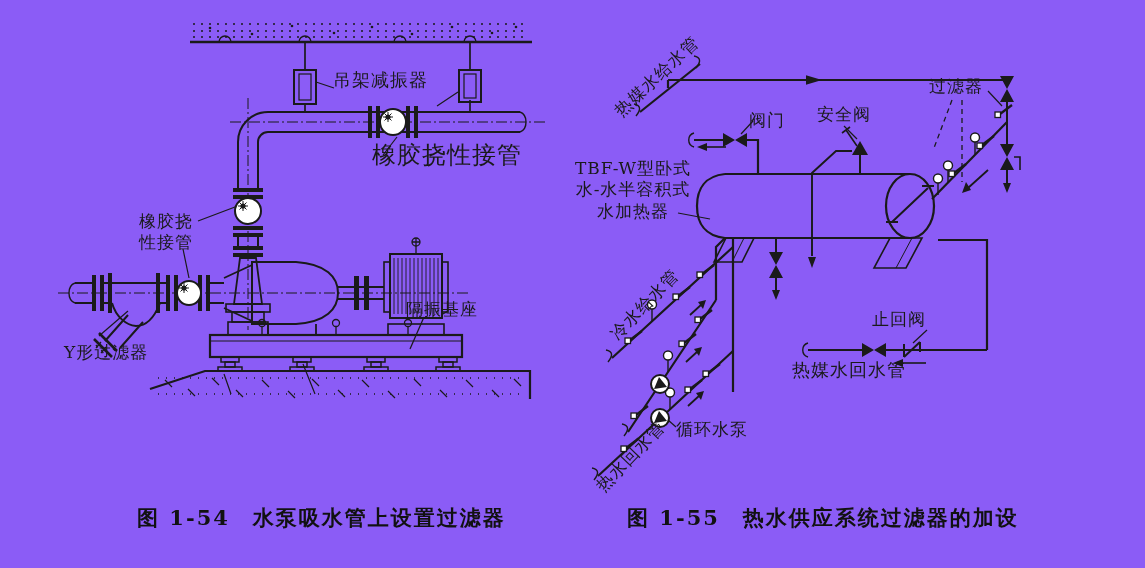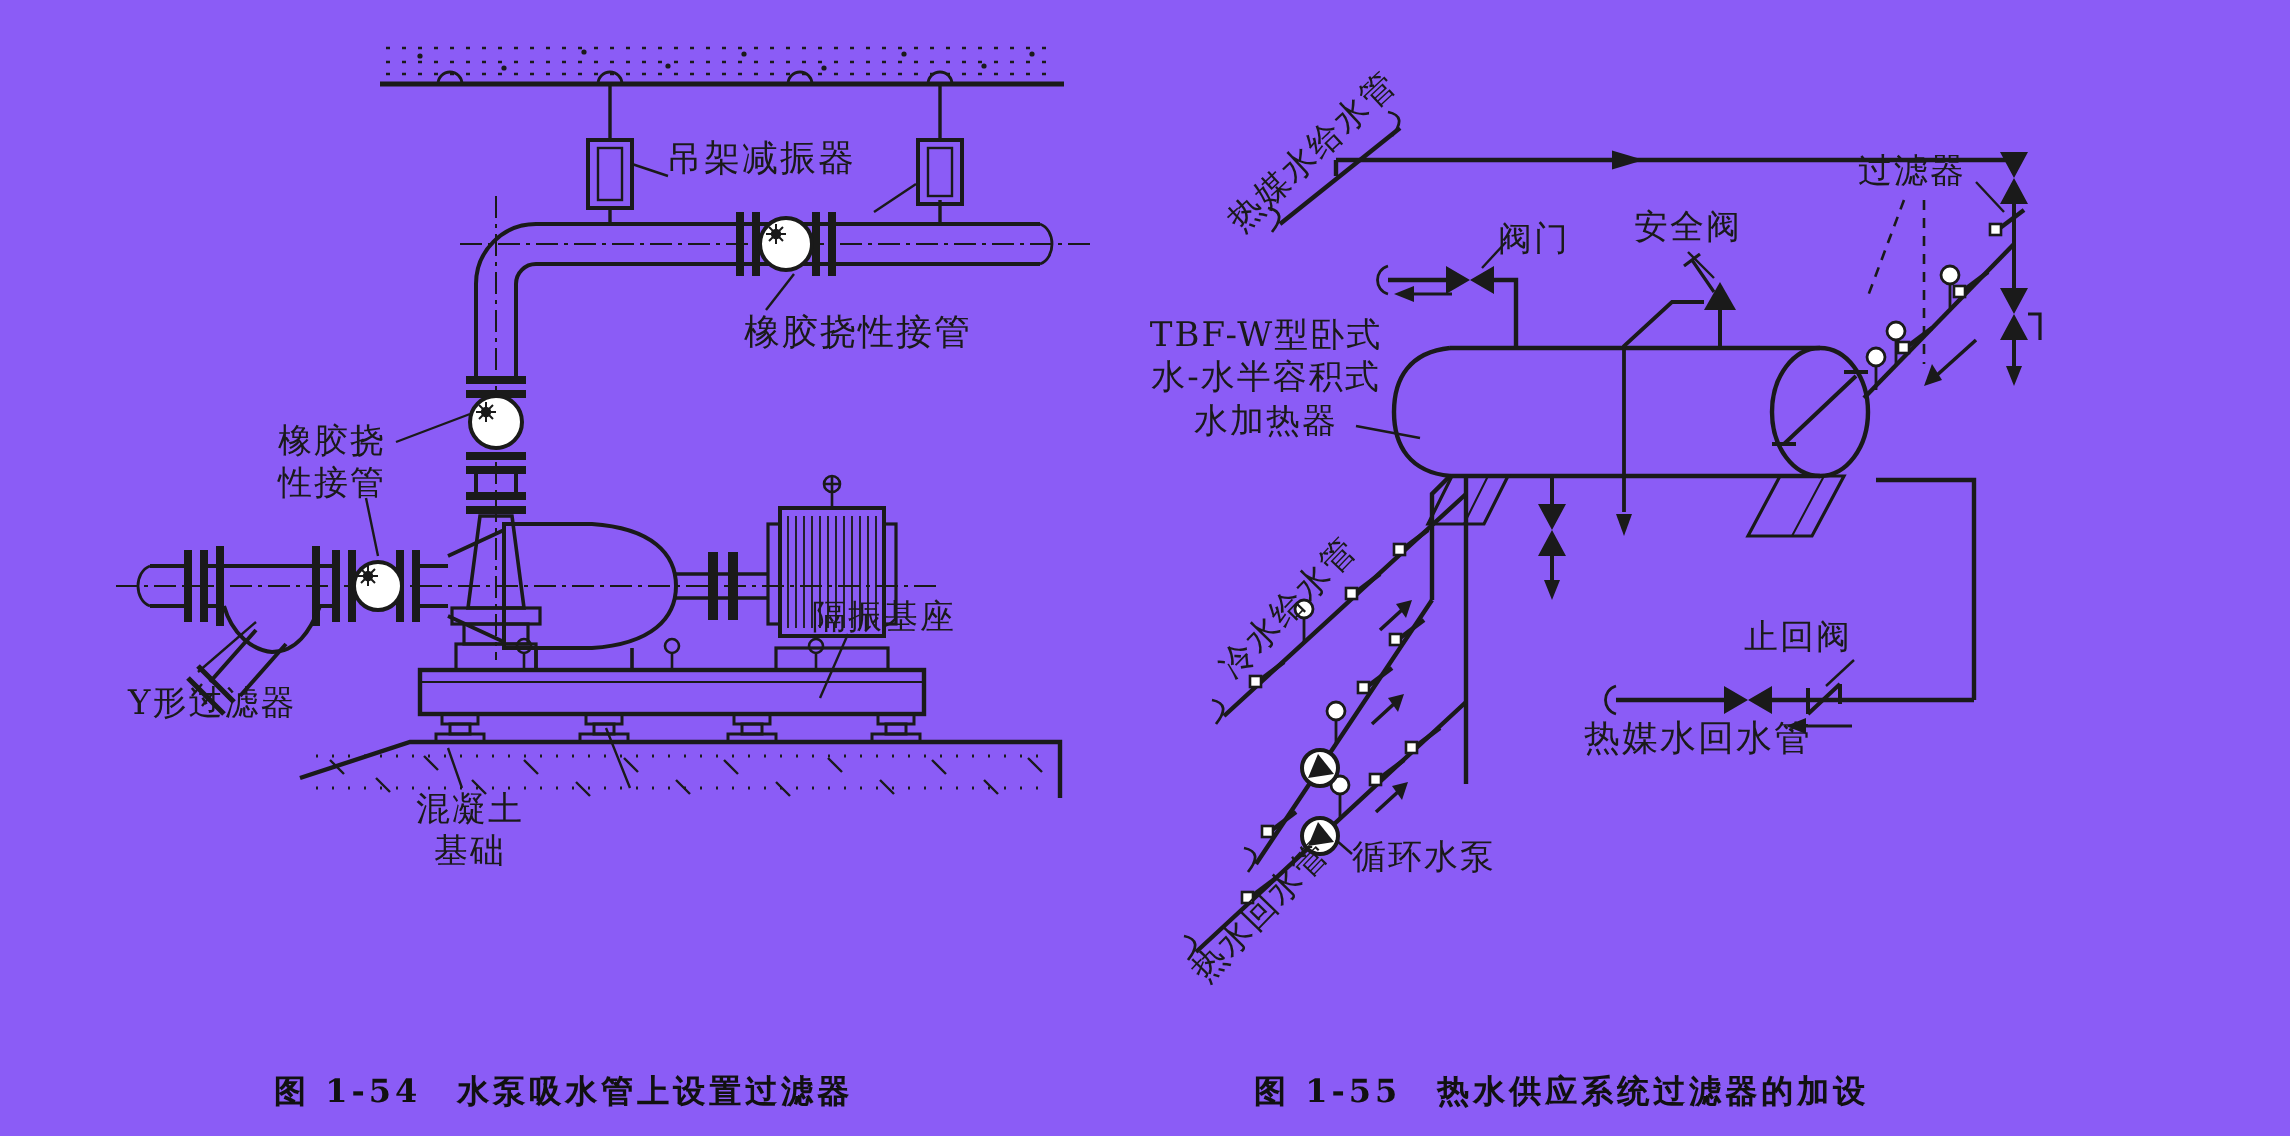--- a/index.html
+++ b/index.html
@@ -8,22 +8,22 @@
     position:relative; width:1145px; height:568px; background:#8b5cf6;
     font-family:"DejaVu Serif","Liberation Serif",serif; color:#1a1a1a; overflow:hidden;
   }
   #art { position:absolute; left:0; top:0; }
   .lbl {
     position:absolute; white-space:pre-line; line-height:1.25; font-size:17px;
     color:#1a1a1a; text-align:center; letter-spacing:1px;
   }
   .rot { transform-origin:center center; }
   .caption {
-    position:absolute; top:504px; font-size:16px; font-weight:bold;
-    letter-spacing:2px; white-space:pre; color:#111;margin-top:32px;
+    position:absolute; top:504px; font-size:21px; font-weight:bold;
+    letter-spacing:2px; white-space:pre; color:#111;
   }
 </style>
 </head>
 <body>
 
 <div id="stage">
 
 <svg id="art" width="1145" height="568" viewBox="0 0 1145 568">
   <defs>
     <g id="bvv">
@@ -312,27 +312,25 @@
     </g>
 
     <g>
       <path d="M988,91 L1002,106" stroke-width="1.2"></path>
       <path d="M952,100 L934,148 M962,100 V182" stroke-width="1.3" stroke-dasharray="5 4"></path>
     </g>
   </g>
 </svg>
 
   <div class="lbl" style="left:333px;top:69px;font-size:18px">吊架减振器</div>
-  <div class="lbl" style="left:372px;top:156px;font-size:18px">橡胶挠性接管</div>
+  <div class="lbl" style="left:372px;top:140px;font-size:24px">橡胶挠性接管</div>
   <div class="lbl" style="left:133px;top:211px;width:66px">橡胶挠
 性接管</div>
   <div class="lbl" style="left:64px;top:342px">Y形过滤器</div>
   <div class="lbl" style="left:406px;top:299px">隔振基座</div>
-  <div class="lbl" style="left:202px;top:395px;width:66px">混凝土
-基础</div>
   <div class="caption" style="left:137px">图 1-54　水泵吸水管上设置过滤器</div>
 
   <div class="lbl rot" style="left:595px;top:66px;width:124px;transform:rotate(-43deg)">热媒水给水管</div>
   <div class="lbl" style="left:749px;top:110px">阀门</div>
   <div class="lbl" style="left:817px;top:104px">安全阀</div>
   <div class="lbl" style="left:929px;top:76px">过滤器</div>
   <div class="lbl" style="left:566px;top:158px;width:134px">TBF-W型卧式
 水-水半容积式
 水加热器</div>
   <div class="lbl rot" style="left:597px;top:294px;width:96px;transform:rotate(-46deg)">冷水给水管</div>

